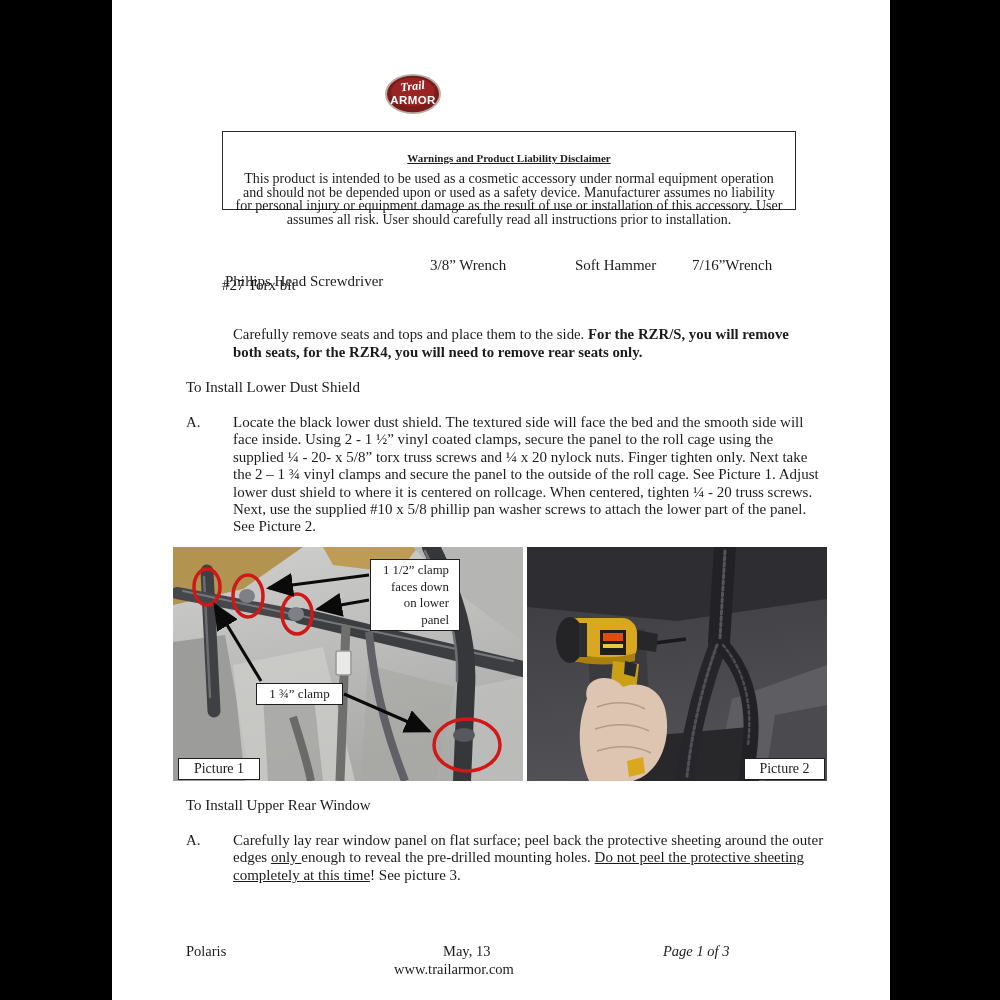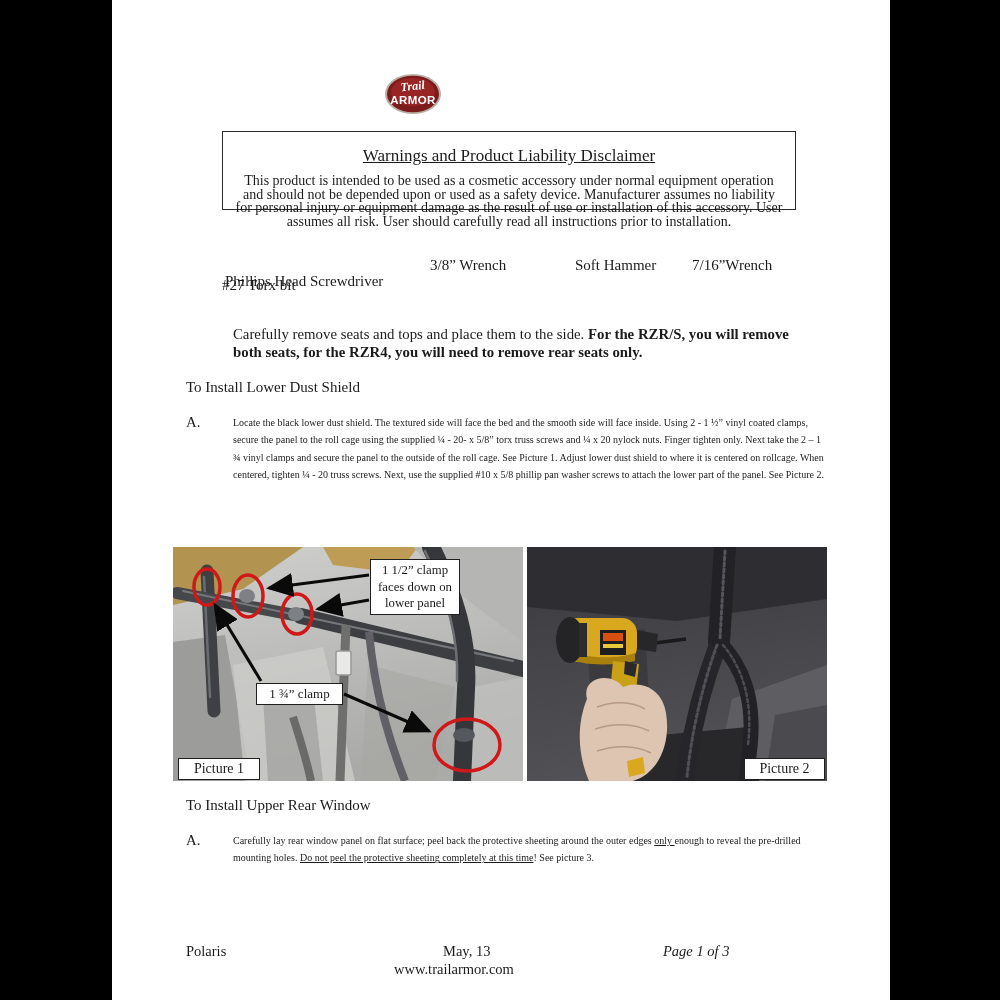--- a/index.html
+++ b/index.html
@@ -9,52 +9,52 @@
 
   
   .logo{position:absolute;left:272px;top:73px;width:58px;height:42px;z-index:2;}
   .header-line{position:absolute;left:88px;top:96px;width:598px;height:21px;
                border-bottom:2px solid #1b1b1b;display:flex;justify-content:space-between;
                align-items:flex-end;font-weight:bold;font-size:15.5px;white-space:nowrap;}
 
   
   .warnbox{position:absolute;left:110px;top:131px;width:574px;height:79px;
            border:1.5px solid #2a2a2a;box-sizing:border-box;text-align:center;}
-  .warn-title{margin-top:14px;font-weight:normal;font-size:17px;text-decoration:underline;}
+  .warn-title{margin-top:20px;font-weight:bold;font-size:11px;text-decoration:underline;}
   .warn-body{margin:8px 12px 0 12px;font-size:14px;line-height:13.5px;}
 
   
   .tool-title{position:absolute;left:0;top:221px;width:778px;text-align:center;
               font-size:15px;}
   .tool-title span{text-decoration:underline;}
   .tool{position:absolute;font-size:15px;white-space:nowrap;}
   .t1{left:113px;top:273px;} .t2{left:318px;top:257px;} .t3{left:463px;top:257px;}
   .t4{left:580px;top:257px;} .t5{left:110px;top:277px;}
 
   .intro{position:absolute;left:121px;top:326px;width:584px;font-size:14.8px;line-height:17.6px;}
   .b{font-weight:bold;}
   .u{text-decoration:underline;}
 
   .h-underline{position:absolute;font-size:15px;white-space:nowrap;}
   .heading1{left:74px;top:379px;}
   .heading2{left:74px;top:797px;}
 
   .item-label{position:absolute;left:74px;font-size:14.8px;}
   .l1{top:414px;} .l2{top:832px;}
-  .item-text{position:absolute;left:121px;width:594px;font-size:10px;line-height:17.4px;
+  .item-text{position:absolute;left:121px;width:594px;font-size:15px;line-height:17.4px;
              text-align:left;}
   .tx1{top:414px;} .tx2{top:832px;}
 
   
   .photos{position:absolute;left:61px;top:547px;width:654px;height:234px;}
   .photo{position:absolute;top:0;height:234px;}
   .p1{left:0;width:350px;} .p2{left:354px;width:300px;}
   .ann,.cap{position:absolute;background:#fff;border:1.5px solid #1f1f1f;box-sizing:border-box;
             text-align:center;z-index:3;}
-  .ann1{left:197px;top:12px;width:90px;font-size:12.8px;line-height:16.5px;padding:2px 2px;}
+  .ann1{left:197px;top:12px;width:90px;font-size:12.8px;line-height:16.5px;padding:2px 10px;text-align:right;}
   .ann2{left:83px;top:136px;width:87px;font-size:13px;padding:2px 0;}
   .cap1{left:5px;top:211px;width:82px;font-size:14px;padding:2px 0;}
   .cap2{left:571px;top:211px;width:81px;font-size:14px;padding:2px 0;}
 
   
   .foot{position:absolute;font-size:14.5px;white-space:nowrap;}
   .f-left{left:74px;top:943px;}
   .f-center{left:331px;top:943px;}
   .f-right{left:551px;top:943px;font-style:italic;}
   .f-url{left:282px;top:961px;}

